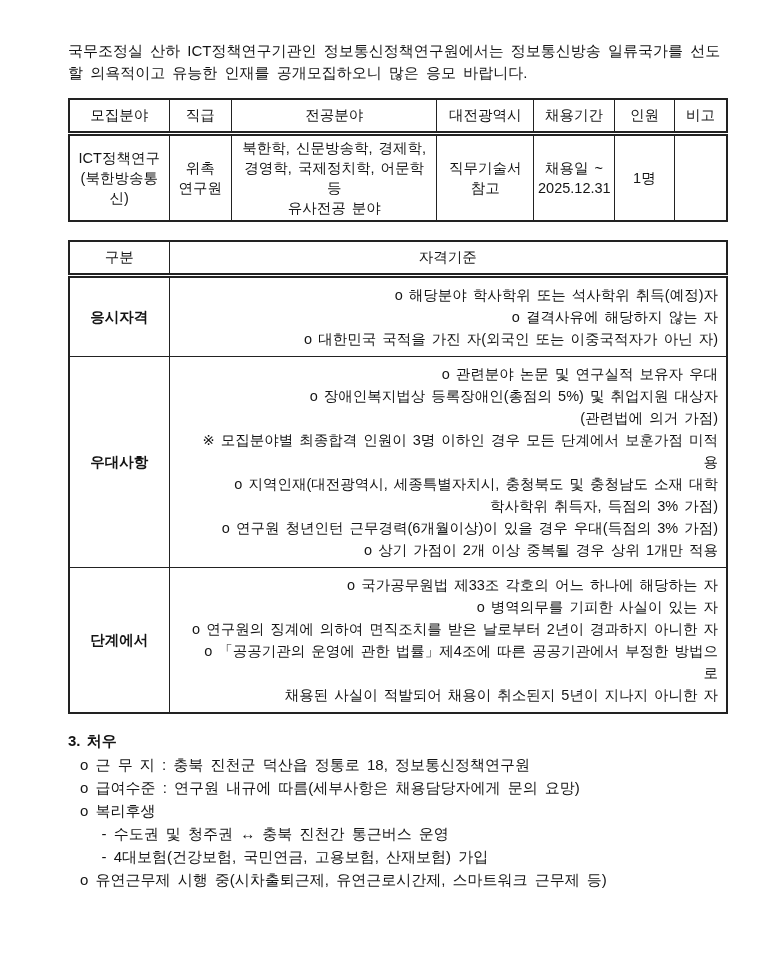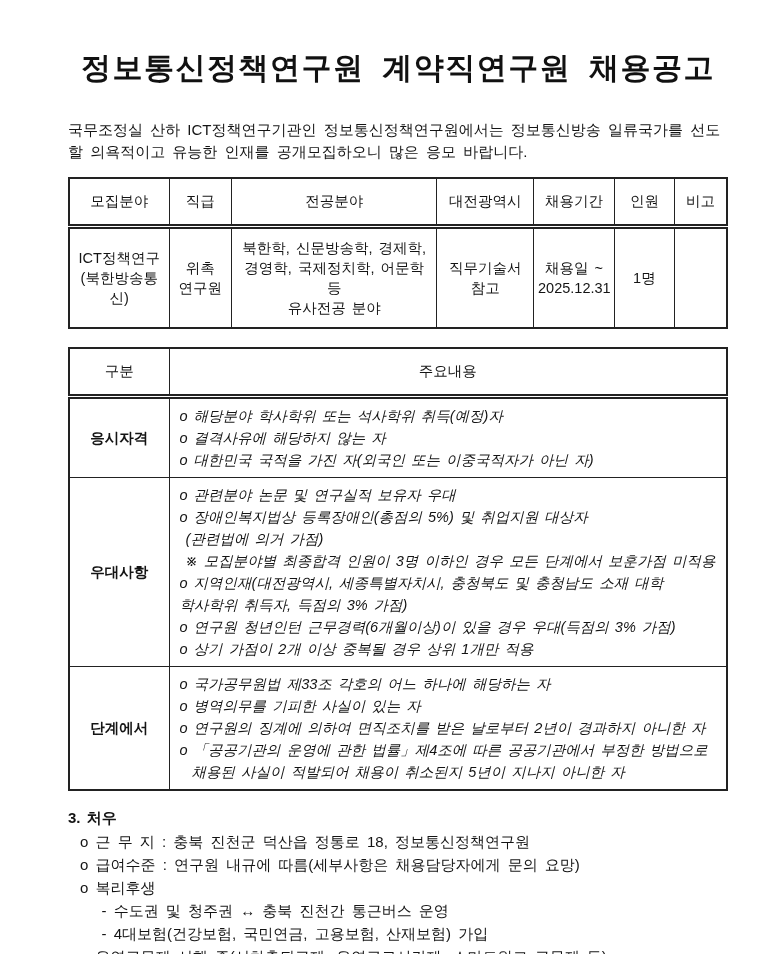--- a/index.html
+++ b/index.html
@@ -47,21 +47,21 @@
     table-layout: fixed;
     border: 2px solid #222;
     margin: 0 0 18px 0;
   }
   table.doc-table th,
   table.doc-table td {
     border: 1px solid #222;
     font-size: 14.5px;
     font-weight: 400;
     vertical-align: middle;
-    padding: 9px 4px;
+    padding: 2px 4px;
     word-spacing: 2px;
   }
   table.doc-table thead th {
     border-bottom: 5px double #222;
     height: 27px;
     text-align: center;
   }
   .center-cell {
     text-align: center;
     white-space: pre-line;
@@ -69,43 +69,41 @@
   }
   #recruit-table tbody td {
     height: 58px;
   }
   #qual-table .label-cell {
     text-align: center;
     line-height: 20px;
     font-weight: bold;
   }
   #qual-table .content-cell {
-    text-align: left;
-    padding: 6px 8px 6px 10px;
+    text-align: right;
+    padding: 6px 8px 6px 22px;
     line-height: 22px;
     white-space: pre-wrap;
     vertical-align: middle;
-    font-style: italic;
   }
   .treatment {
     margin: 2px 0 0 0;
     padding-left: 12px;
     font-size: 15px;
     line-height: 23px;
     word-spacing: 3px;
     white-space: pre-wrap;
   }
   .sec3-heading { margin-bottom: 0; }
 </style>
 </head>
 <body>
 
 <div class="page">
 
-  <h1 class="doc-title">정보통신정책연구원  계약직연구원  채용공고</h1>
 
   <p class="intro">국무조정실 산하 ICT정책연구기관인 정보통신정책연구원에서는 정보통신방송 일류국가를 선도
 할 의욕적이고 유능한 인재를 공개모집하오니 많은 응모 바랍니다.</p>
 
 
   <table class="doc-table" id="recruit-table">
     <colgroup>
       <col style="width:15.2%">
       <col style="width:9.5%">
       <col style="width:31.2%">
@@ -146,21 +144,21 @@
 
 
   <table class="doc-table" id="qual-table">
     <colgroup>
       <col style="width:15.2%">
       <col style="width:84.8%">
     </colgroup>
     <thead>
       <tr>
         <th>구분</th>
-        <th>주요내용</th>
+        <th>자격기준</th>
       </tr>
     </thead>
     <tbody>
       <tr>
         <td class="label-cell">응시자격</td>
         <td class="content-cell">o 해당분야 학사학위 또는 석사학위 취득(예정)자
 o 결격사유에 해당하지 않는 자
 o 대한민국 국적을 가진 자(외국인 또는 이중국적자가 아닌 자)</td>
       </tr>
       <tr>

